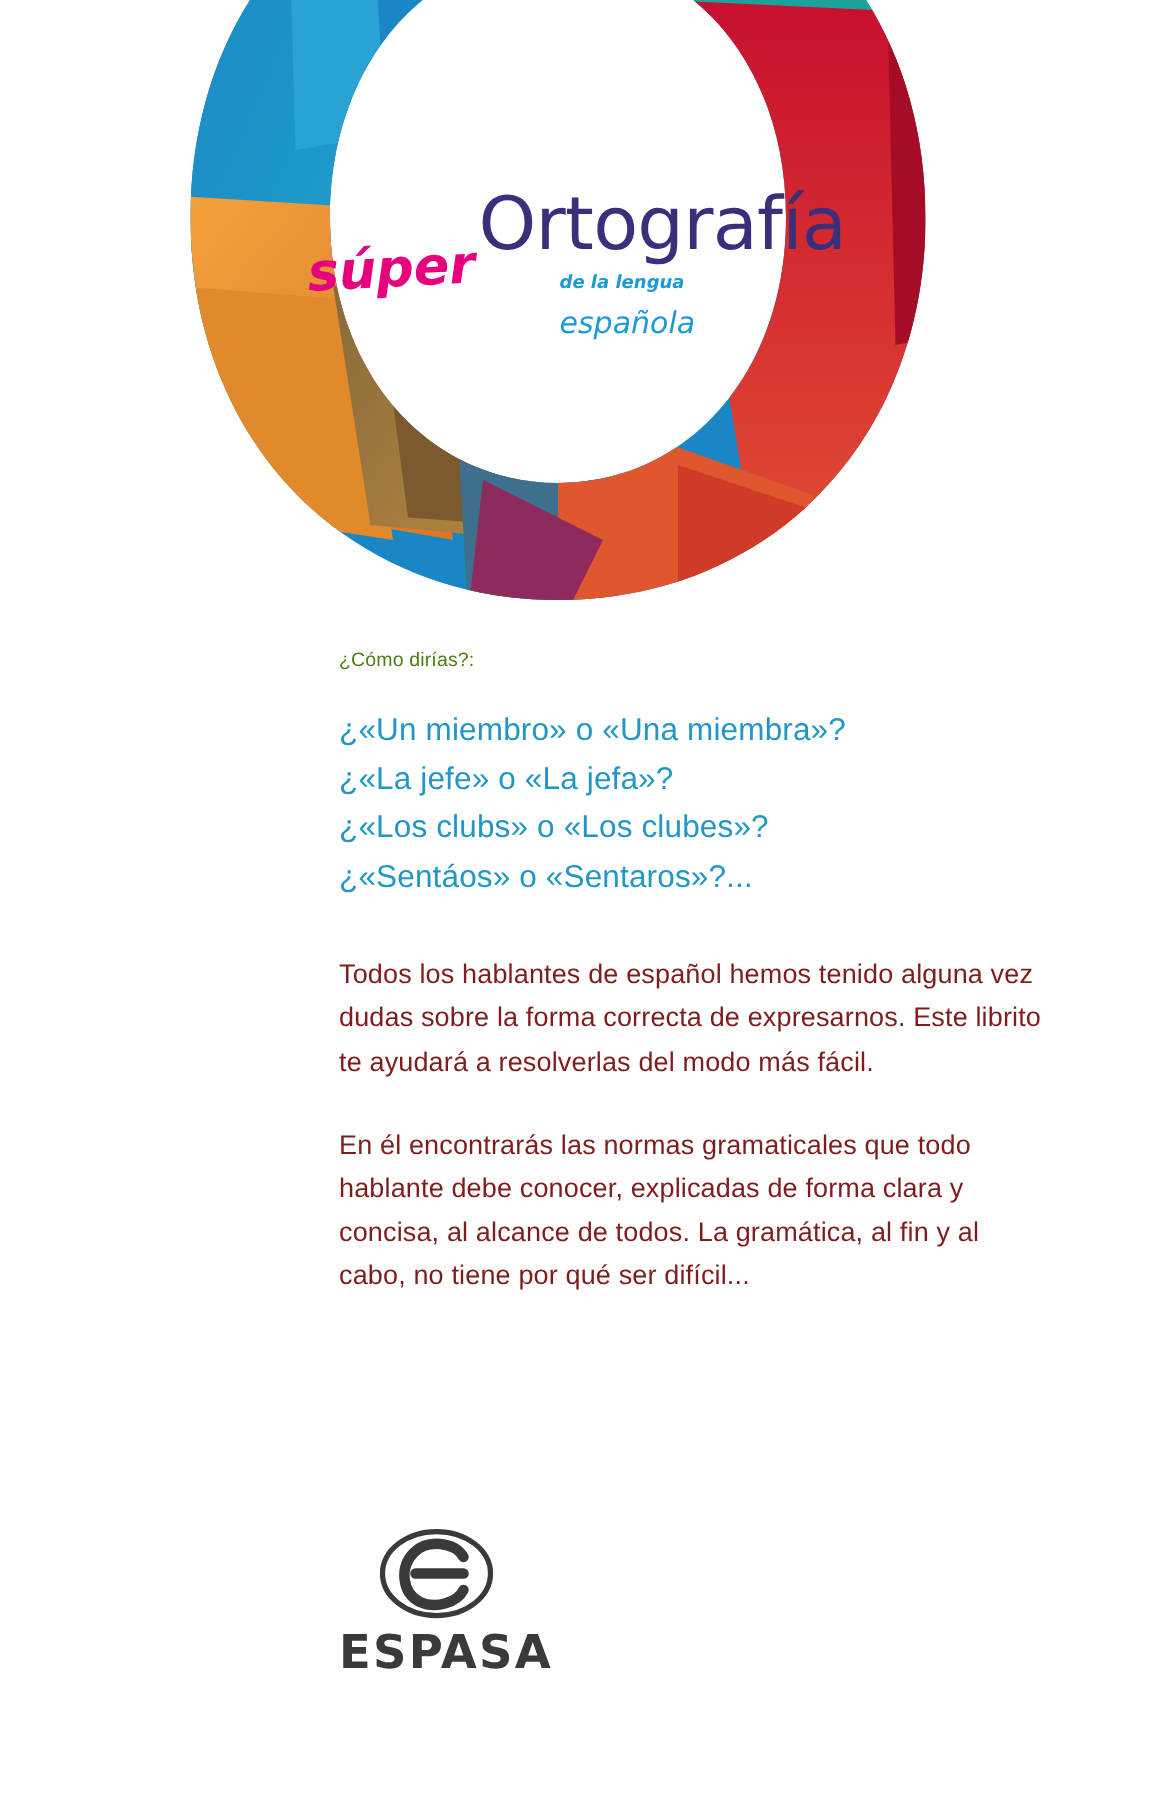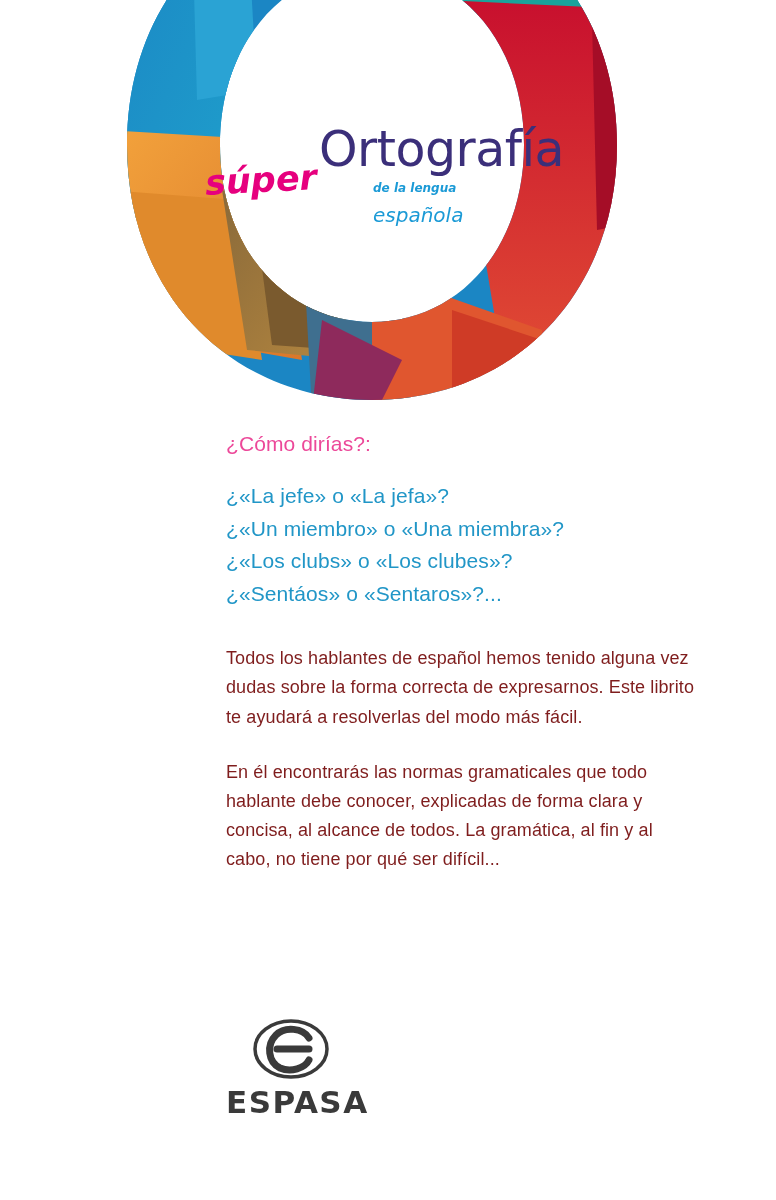--- a/index.html
+++ b/index.html
@@ -98,22 +98,22 @@
   }
 
   
   .copy {
     position: absolute;
     left: 226px;
     top: 432px;
     width: 470px;
   }
   .lead {
-    font-size: 21px;
-    color: #ec4899;
+    font-size: 13px;
+    color: #4d7c0f;
     margin: 0 0 24px 0;
     letter-spacing: 0.1px;
   }
   .questions {
     margin: 0 0 34px 0;
     padding: 0;
     list-style: none;
   }
   .questions li {
     font-size: 21px;
@@ -221,22 +221,22 @@
   <div class="t-ortografia">Ortografía</div>
   <div class="t-super">súper</div>
   <div class="t-sub1">de la lengua</div>
   <div class="t-sub2">española</div>
 </div>
 
 <div class="copy">
   <p class="lead">¿Cómo dirías?:</p>
 
   <ul class="questions">
+    <li>¿«Un miembro» o «Una miembra»?</li>
     <li>¿«La jefe» o «La jefa»?</li>
-    <li>¿«Un miembro» o «Una miembra»?</li>
     <li>¿«Los clubs» o «Los clubes»?</li>
     <li>¿«Sentáos» o «Sentaros»?...</li>
   </ul>
 
   <p class="para">Todos los hablantes de español hemos tenido alguna vez dudas sobre la forma correcta de expresarnos. Este librito te ayudará a resolverlas del modo más fácil.</p>
   <p class="para">En él encontrarás las normas gramaticales que todo hablante debe conocer, explicadas de forma clara y concisa, al alcance de todos. La gramática, al fin y al cabo, no tiene por qué ser difícil...</p>
 </div>
 
 <div class="logo">
   <svg class="logo-mark" viewBox="0 0 80 62">

